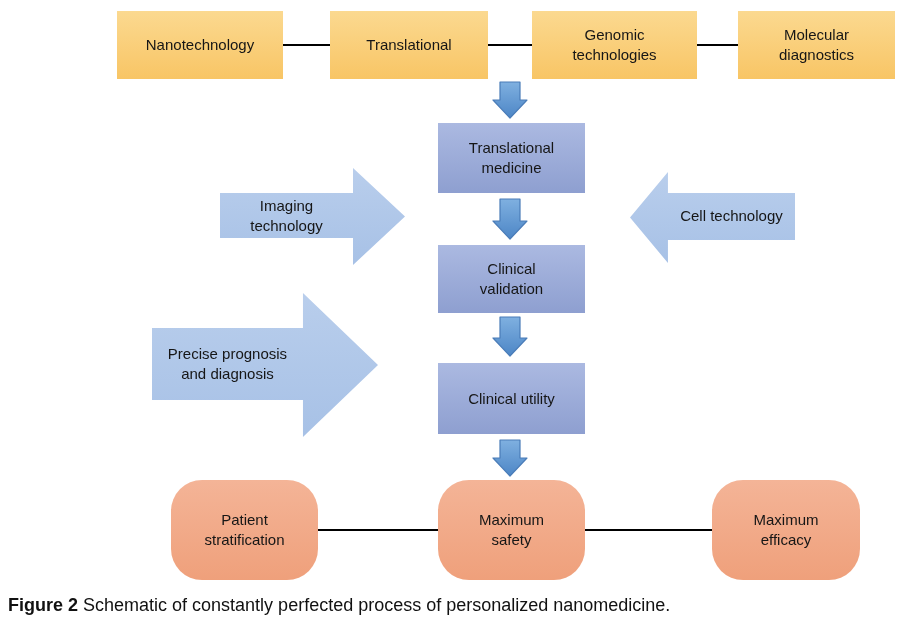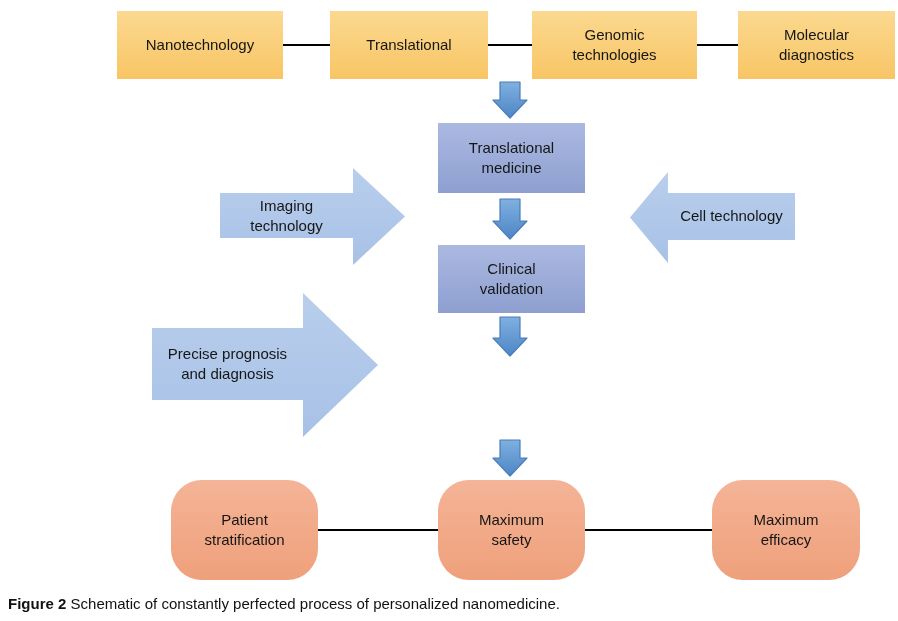--- a/index.html
+++ b/index.html
@@ -25,21 +25,21 @@
 
   .arrow-right-sm{clip-path:polygon(0 25.8%,71.9% 25.8%,71.9% 0,100% 50%,71.9% 100%,71.9% 72.2%,0 72.2%);text-decoration:underline;}
   .arrow-left-sm {clip-path:polygon(100% 23.1%,23% 23.1%,23% 0,0 50%,23% 100%,23% 74.7%,100% 74.7%);}
   .arrow-right-lg{clip-path:polygon(0 24.3%,66.8% 24.3%,66.8% 0,100% 50%,66.8% 100%,66.8% 74.3%,0 74.3%);}
   .arrow-left-lg {clip-path:polygon(100% 24.3%,29.2% 24.3%,29.2% 0,0 50%,29.2% 100%,29.2% 74.3%,100% 74.3%);}
 
   svg.overlay{position:absolute;left:0;top:0;width:898px;height:621px;pointer-events:none;}
   svg.overlay polygon{fill:url(#down-arrow-grad);stroke:var(--down-arrow-border,#4A7CB8);
        stroke-width:1.2;stroke-linejoin:round;}
 
-  .caption{position:absolute;left:8px;top:595px;font-size:15px;color:#111;}
+  .caption{position:absolute;left:8px;top:595px;font-size:18px;color:#111;}
   .caption b{font-weight:bold;}
 </style>
 </head>
 <body>
 
 <div class="canvas">
 
   <div class="box top-box" style="left:117px;top:11px;width:166px;height:68px">
     <span>Nanotechnology</span>
   </div>
@@ -59,20 +59,23 @@
   <div class="hline" style="left:488px;top:44px;width:44px"></div>
   <div class="hline" style="left:697px;top:44px;width:41px"></div>
 
   <div class="box center-box" style="left:438px;top:245px;width:147px;height:68px">
     <span>Clinical
 validation</span>
   </div>
   <div class="box center-box" style="left:438px;top:123px;width:147px;height:70px">
     <span>Translational
 medicine</span>
+  </div>
+  <div class="box center-box" style="left:438px;top:363px;width:147px;height:71px">
+    <span>Clinical utility</span>
   </div>
 
   <div class="side-arrow arrow-right-sm" style="left:220px;top:168px;width:185px;height:97px">
     <div class="lbl" style="left:0;top:25.8%;width:71.9%;height:46.4%">Imaging
 technology</div>
   </div>
   <div class="side-arrow arrow-right-lg" style="left:152px;top:293px;width:226px;height:144px">
     <div class="lbl" style="left:0;top:24.3%;width:66.8%;height:50%">Precise prognosis
 and diagnosis</div>
   </div>

